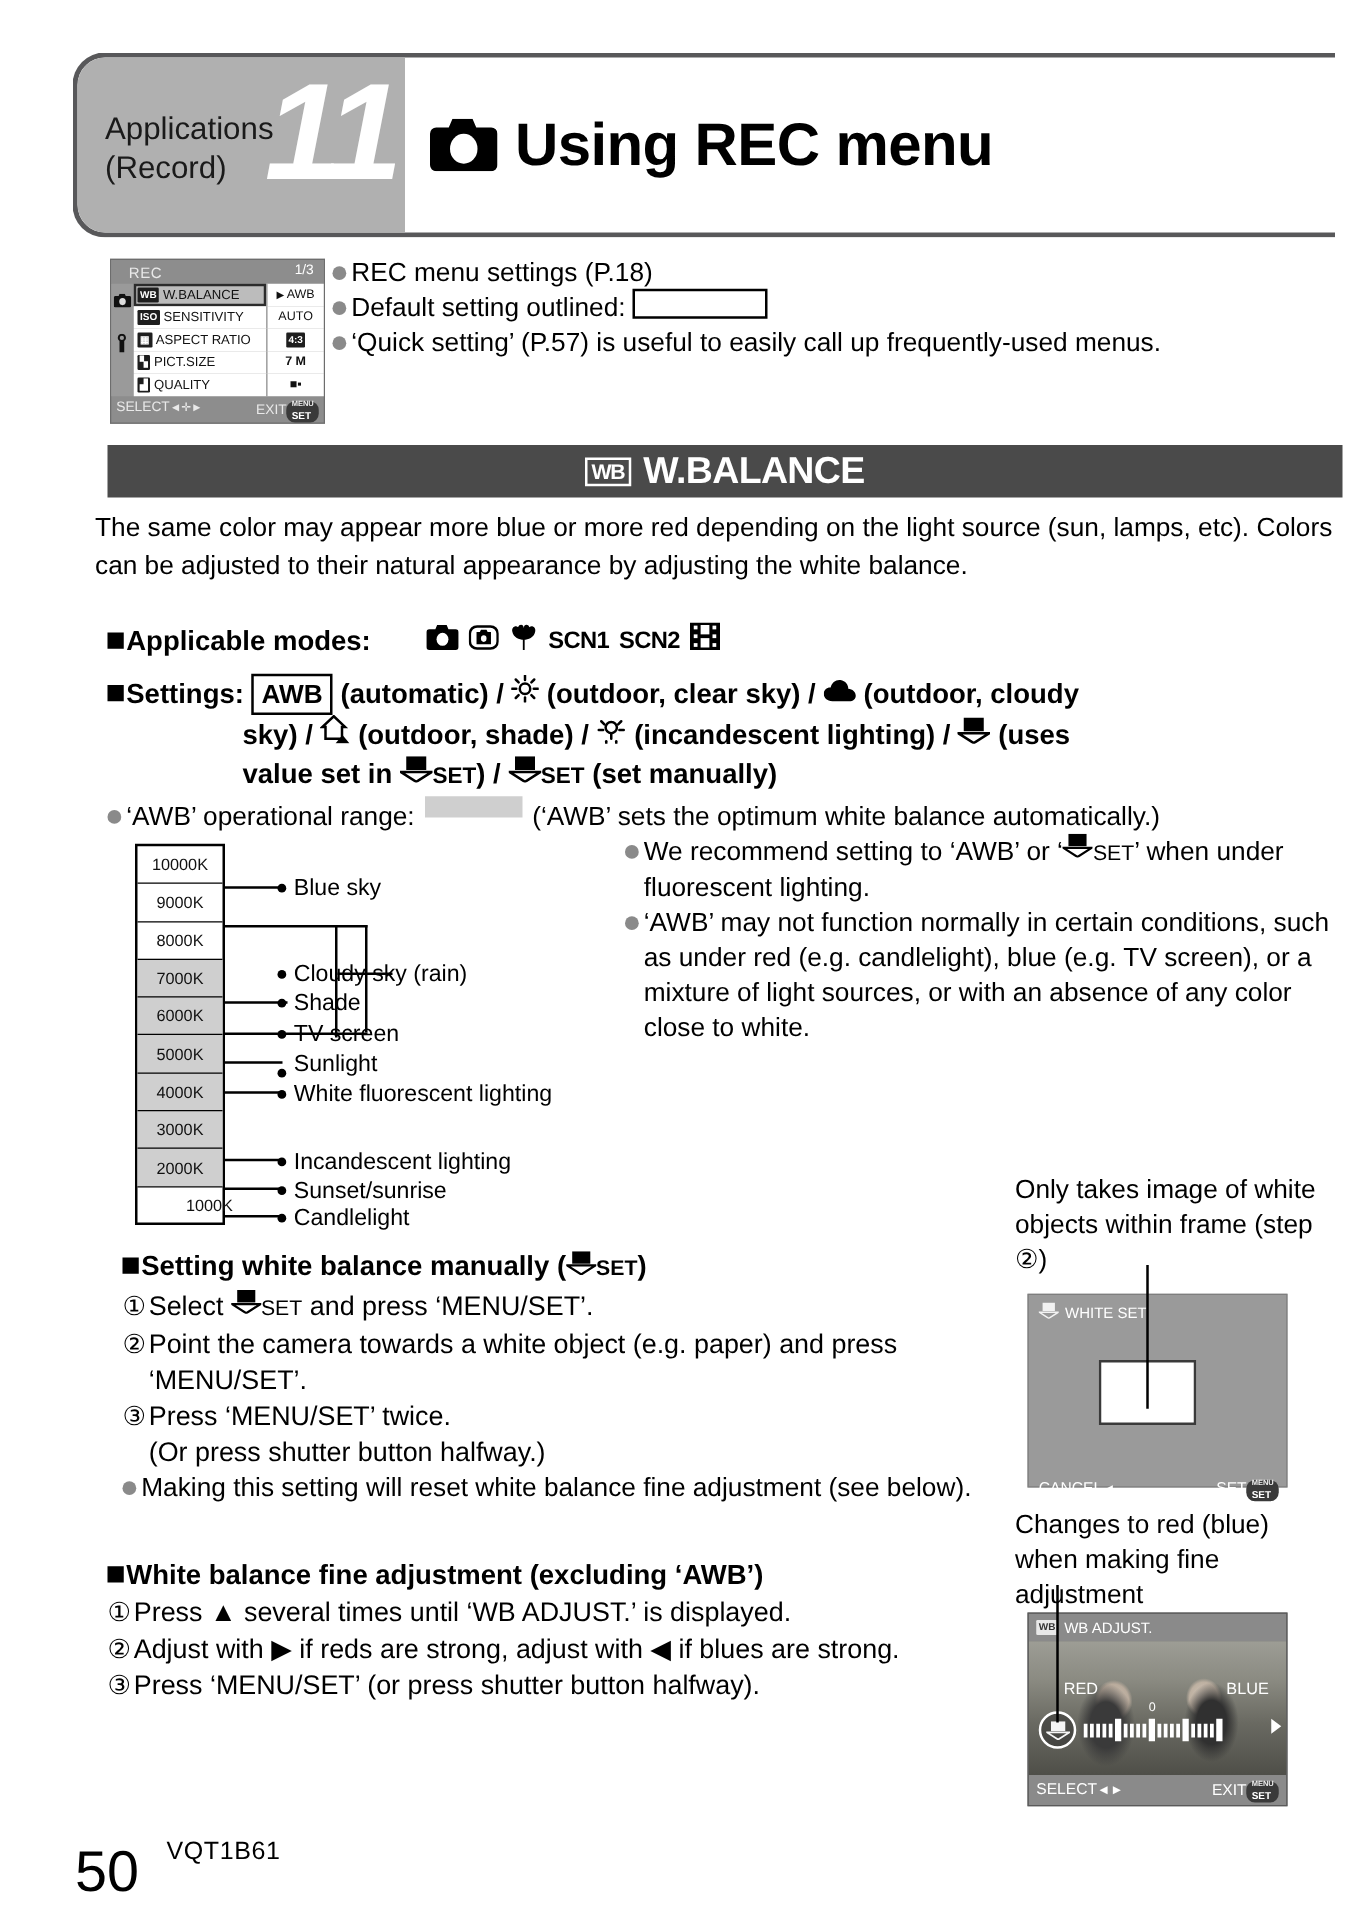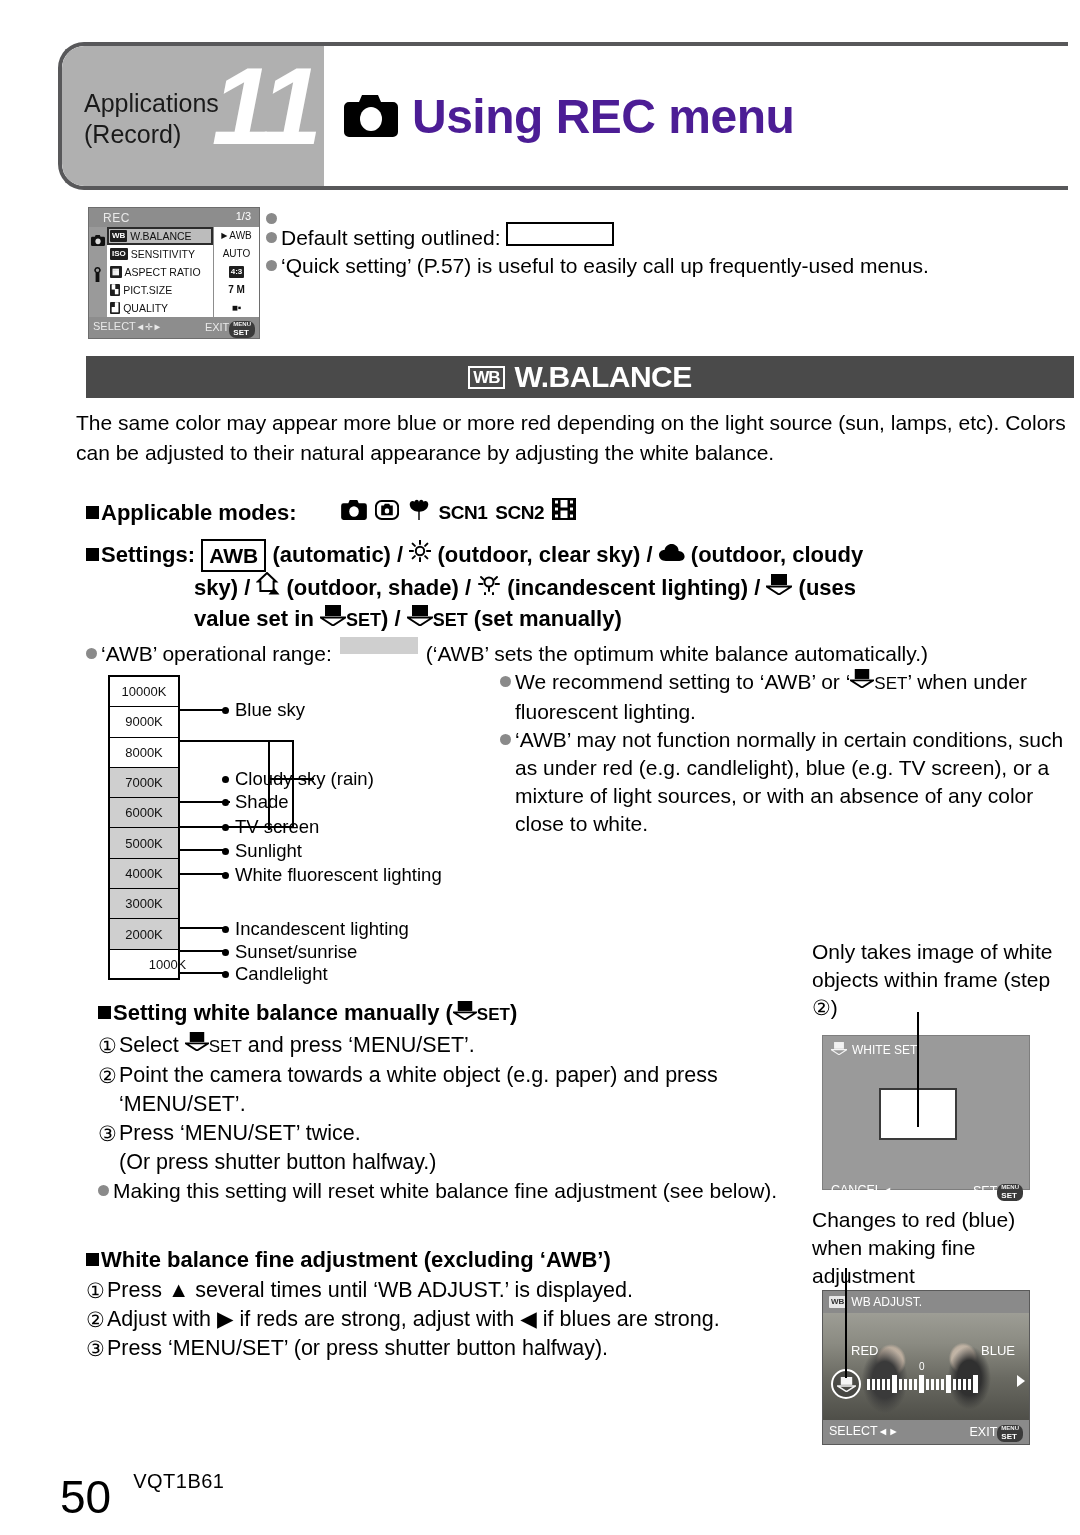--- a/index.html
+++ b/index.html
@@ -36,21 +36,21 @@
   .header-num {
     position: absolute; right: 6px; top: -4px;
     font-size: 110px; font-weight: bold; font-style: italic;
     color: #ffffff; letter-spacing: -4px;
   }
   .header-title-wrap {
     position: absolute; left: 282px; top: 0; height: 100%;
     display: flex; align-items: center; gap: 14px;
   }
   .header-title {
-    font-size: 48px; font-weight: bold; color: #4c1d95;
+    font-size: 48px; font-weight: bold; color: #000000;
     letter-spacing: -0.5px;
   }
 
   
   .cam-ico { display:inline-block; position: relative; }
   .cam-ico svg { display:block; }
 
   
   .lcd-rec {
     position: absolute; left: 88px; top: 207px;
@@ -404,20 +404,21 @@
     </div>
     <div class="lcd-rec-bot">
       <span class="b-sel"><span>SELECT</span><span class="arr">◄✛►</span></span>
       <span class="b-exit"><span>EXIT</span><span class="menuset-btn"><span class="menuset-lbl">MENU</span><span>SET</span></span></span>
     </div>
   </div>
 
   <div class="top-notes">
     <div class="bnote">
       <span class="gbul"></span>
+      <span>REC menu settings (P.18)</span>
     </div>
     <div class="bnote">
       <span class="gbul"></span>
       <span>Default setting outlined:</span>
       <span class="outline-box"></span>
     </div>
     <div class="bnote">
       <span class="gbul"></span>
       <span>‘Quick setting’ (P.57) is useful to easily call up frequently-used menus.</span>
     </div>
@@ -596,21 +597,21 @@
         <span>Cloudy sky (rain)</span>
       </div>
     <div class="klabel" style="top:116px;">
         <span class="kdot"></span>
         <span>Shade</span>
       </div>
     <div class="klabel" style="top:141px;">
         <span class="kdot"></span>
         <span>TV screen</span>
       </div>
-    <div class="klabel" style="top:165px;">
+    <div class="klabel" style="top:165px;align-items:flex-end;">
         <span class="kdot"></span>
         <span>Sunlight</span>
       </div>
     <div class="klabel" style="top:189px;">
         <span class="kdot"></span>
         <span>White fluorescent lighting</span>
       </div>
     <div class="klabel" style="top:243px;">
         <span class="kdot"></span>
         <span>Incandescent lighting</span>

